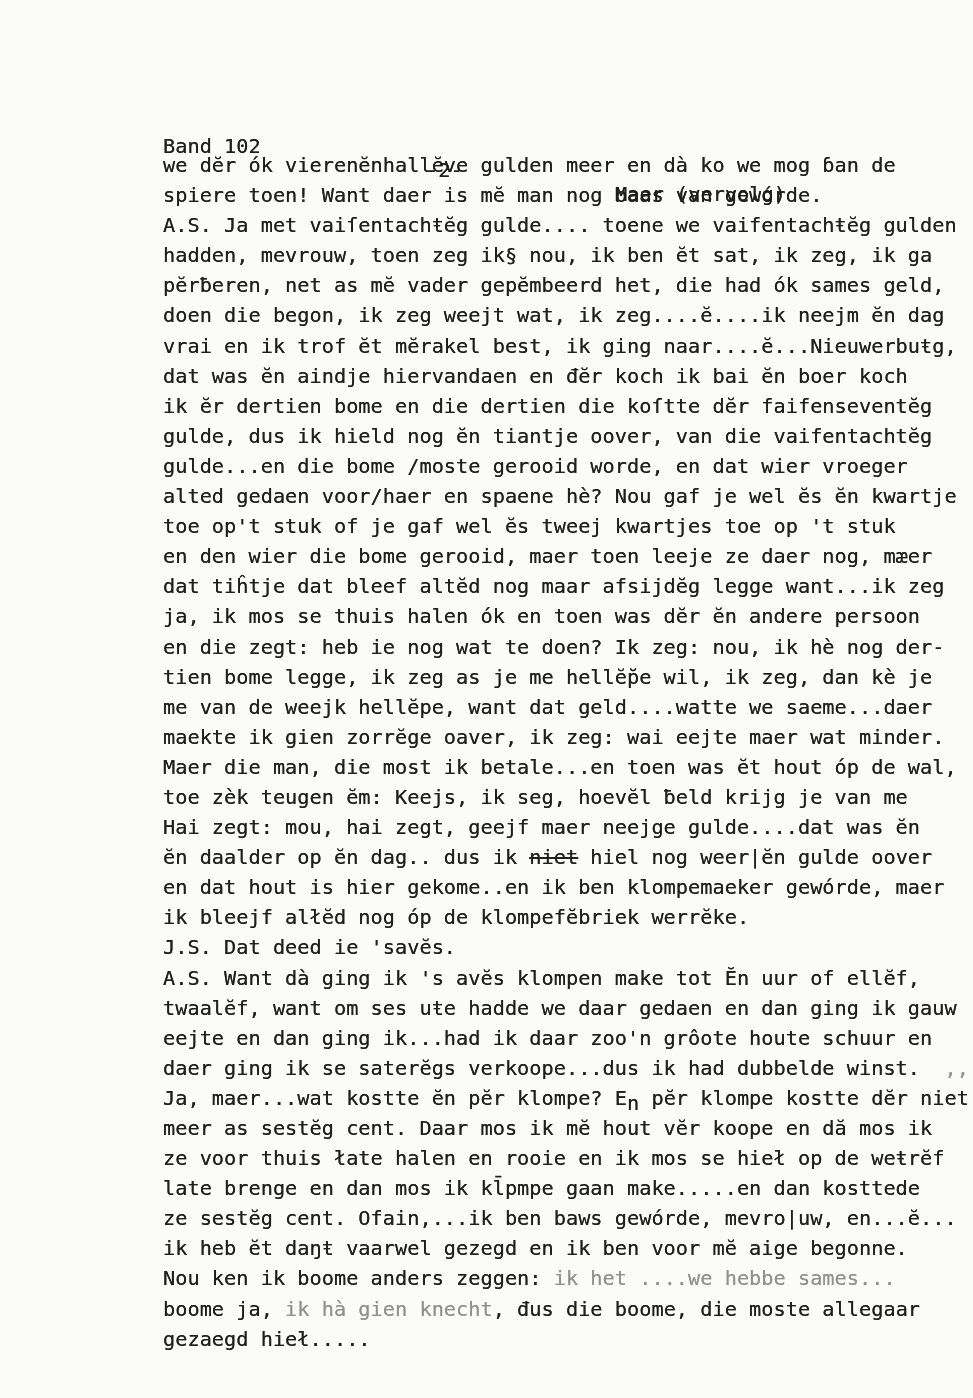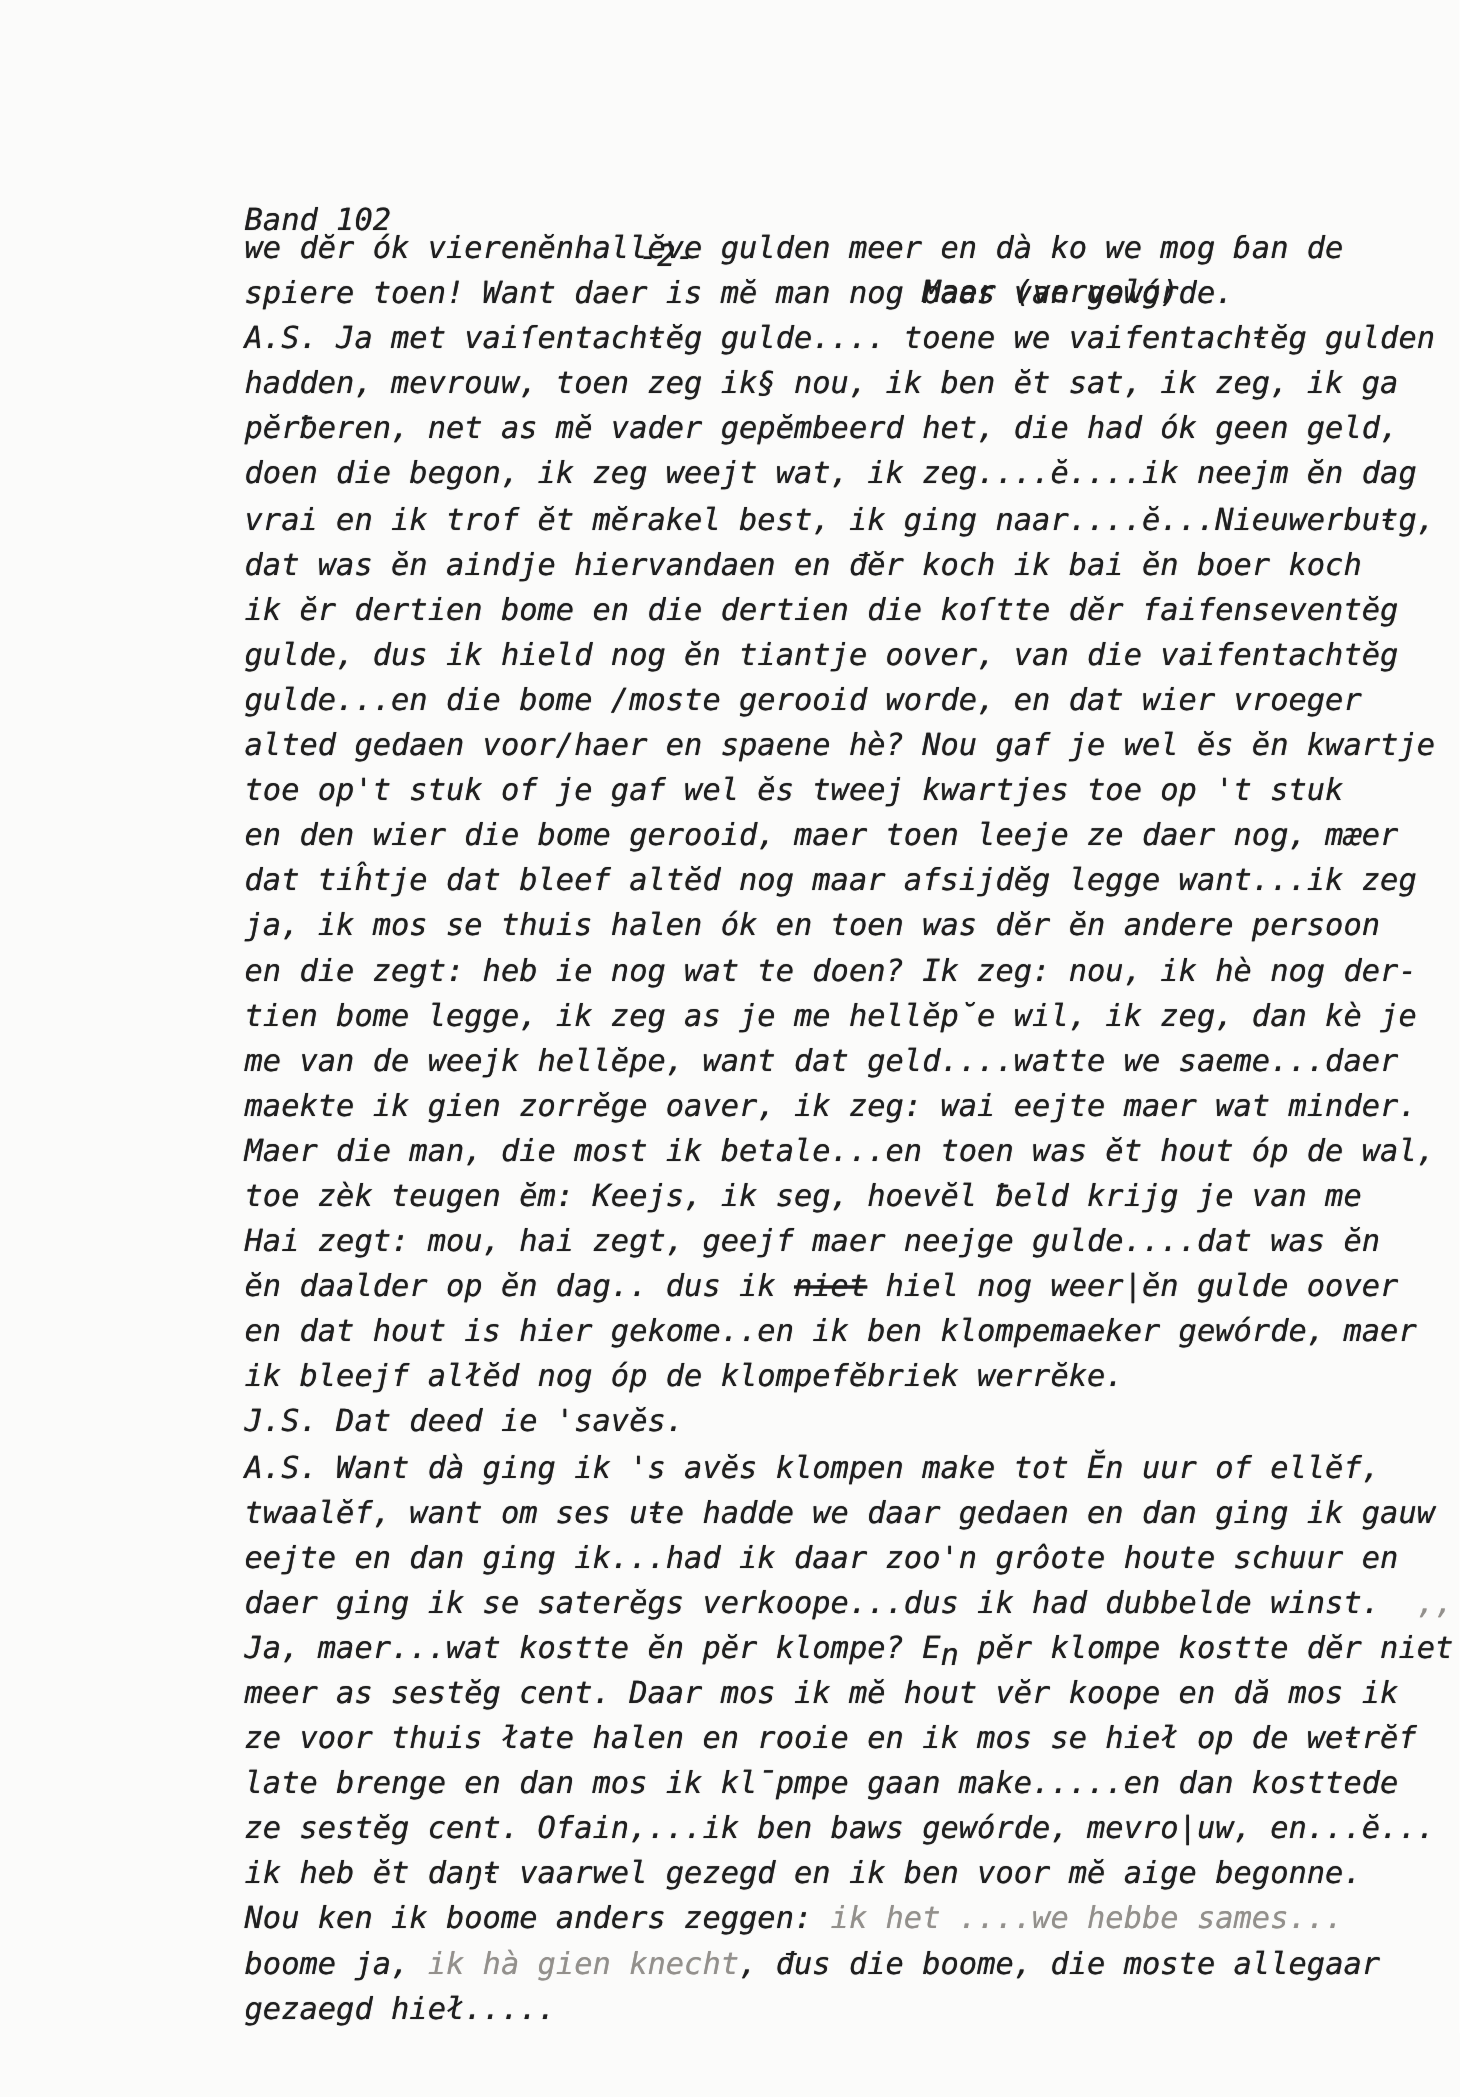--- a/index.html
+++ b/index.html
@@ -8,21 +8,20 @@
     background: #ffffff;
   }
   .page {
     position: relative;
     width: 973px;
     height: 1398px;
     background: var(--paper, #fbfbfa);
     overflow: hidden;
     font-family: "DejaVu Sans Mono", "Liberation Mono", monospace;
     color: var(--ink, #1f1f1f);
-    font-style: italic;
   }
   .doc-header {
     position: absolute;
     top: 110px;
     left: 163px;
     width: 780px;
     height: 26px;
     font-size: 20.3px;
     text-shadow: 0 0 0.6px rgba(25,25,25,0.85);
     white-space: pre;
@@ -64,21 +63,21 @@
   <div class="doc-header">
     <span class="h-left">Band 102</span>
     <span class="h-center">-2-</span>
     <span class="h-right">Maer (vervolg)</span>
   </div>
   <div class="doc-body" id="doc-body">
       <div class="line"><span>we dĕr ók vierenĕnhallĕve gulden meer en dà ko we mog ɓan de</span></div>
       <div class="line"><span>spiere toen! Want daer is mĕ man nog baas van gewórde.</span></div>
       <div class="line"><span>A.S. Ja met vaiſentachŧĕg gulde.... toene we vaifentachŧĕg gulden</span></div>
       <div class="line"><span>hadden, mevrouw, toen zeg ik§ nou, ik ben ĕt sat, ik zeg, ik ga</span></div>
-      <div class="line"><span>pĕrƀeren, net as mĕ vader gepĕmbeerd het, die had ók geen geld,</span></div>
+      <div class="line"><span>pĕrƀeren, net as mĕ vader gepĕmbeerd het, die had ók sames geld,</span></div>
       <div class="line"><span>doen die begon, ik zeg weejt wat, ik zeg....ĕ....ik neejm ĕn dag</span></div>
       <div class="line"><span>vrai en ik trof ĕt mĕrakel best, ik ging naar....ĕ...Nieuwerbuŧg,</span></div>
       <div class="line"><span>dat was ĕn aindje hiervandaen en đĕr koch ik bai ĕn boer koch</span></div>
       <div class="line"><span>ik ĕr dertien bome en die dertien die koſtte dĕr faifenseventĕg</span></div>
       <div class="line"><span>gulde, dus ik hield nog ĕn tiantje oover, van die vaifentachtĕg</span></div>
       <div class="line"><span>gulde...en die bome /moste gerooid worde, en dat wier vroeger</span></div>
       <div class="line"><span>alted gedaen voor/haer en spaene hè? Nou gaf je wel ĕs ĕn kwartje</span></div>
       <div class="line"><span>toe op't stuk of je gaf wel ĕs tweej kwartjes toe op 't stuk</span></div>
       <div class="line"><span>en den wier die bome gerooid, maer toen leeje ze daer nog, mæer</span></div>
       <div class="line"><span>dat tiĥtje dat bleef altĕd nog maar afsijdĕg legge want...ik zeg</span></div>

